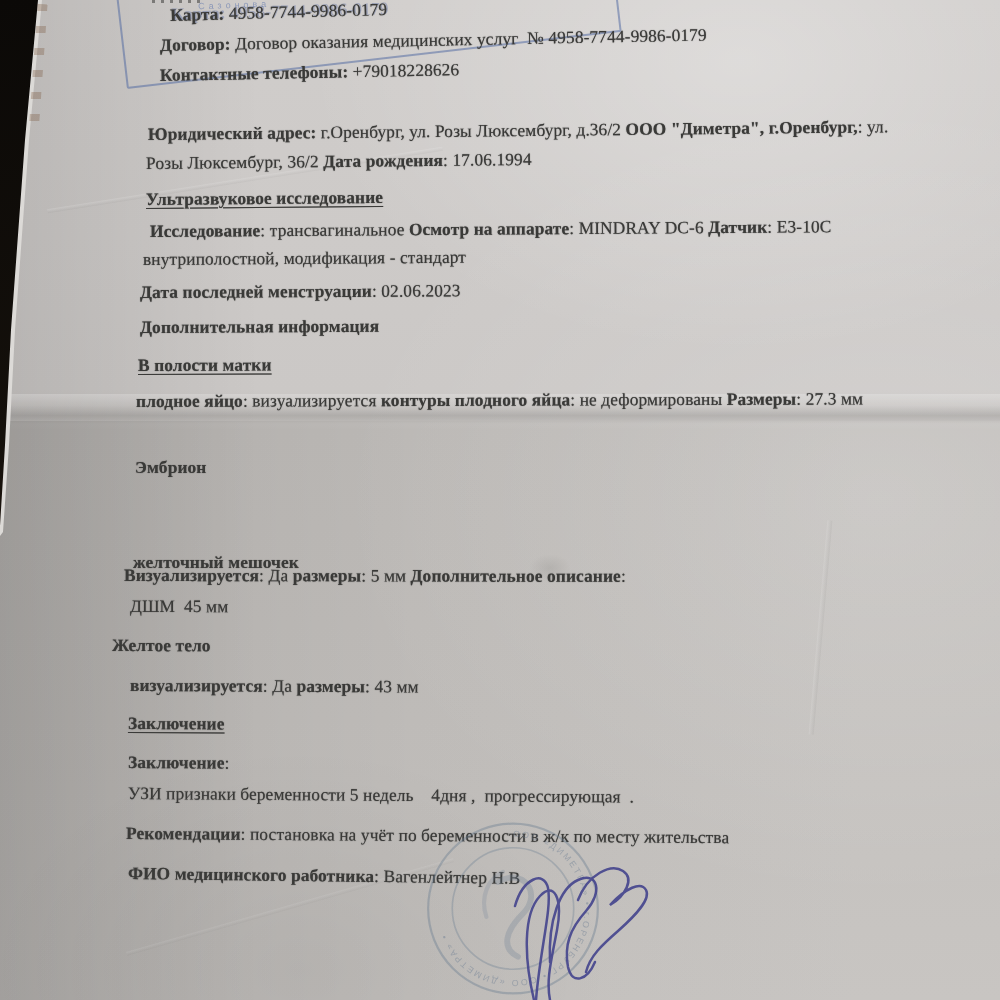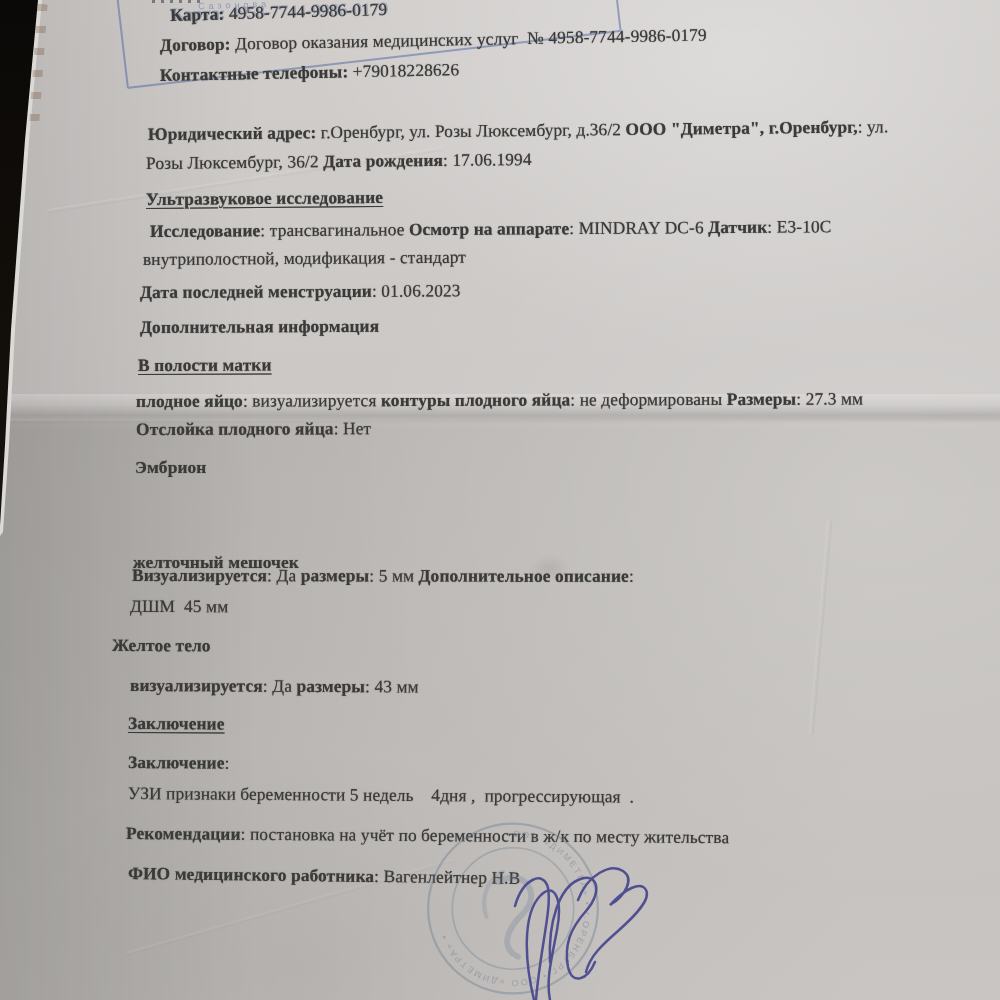--- a/index.html
+++ b/index.html
@@ -94,28 +94,27 @@
 
 <div class="textlayer">
   <p class="ln blueghost" style="top:5px;left:170px;--r:-1.6deg"><b>Карта: </b><span>4958-7744-9986-0179</span></p>
   <p class="ln" style="top:35px;left:160px;--r:-1.1deg"><b>Договор: </b><span>Договор оказания медицинских услуг  № 4958-7744-9986-0179</span></p>
   <p class="ln" style="top:65px;left:160px;--r:-1.1deg"><b>Контактные телефоны: </b><span>+79018228626</span></p>
   <p class="ln" style="top:124px;left:148px;--r:-0.6deg"><b>Юридический адрес: </b><span>г.Оренбург, ул. Розы Люксембург, д.36/2 </span><b>ООО "Диметра", г.Оренбург,</b><span>: ул.</span></p>
   <p class="ln" style="top:153px;left:146px;--r:-0.6deg"><span>Розы Люксембург, 36/2 </span><b>Дата рождения</b><span>: 17.06.1994</span></p>
   <p class="ln" style="top:189px;left:146px;--r:-0.5deg"><b class="u">Ультразвуковое исследование</b></p>
   <p class="ln" style="top:221px;left:150px;--r:-0.4deg"><b>Исследование</b><span>: трансвагинальное </span><b>Осмотр на аппарате</b><span>: MINDRAY DC-6 </span><b>Датчик</b><span>: E3-10C</span></p>
   <p class="ln" style="top:249px;left:143px;--r:-0.4deg"><span>внутриполостной, модификация - стандарт</span></p>
-  <p class="ln" style="top:282px;left:140px;--r:-0.3deg"><b>Дата последней менструации</b><span>: 01.06.2023</span></p>
+  <p class="ln" style="top:282px;left:140px;--r:-0.3deg"><b>Дата последней менструации</b><span>: 02.06.2023</span></p>
   <p class="ln" style="top:317px;left:140px;--r:-0.3deg"><b>Дополнительная информация</b></p>
   <p class="ln" style="top:355px;left:138px;--r:-0.2deg"><b class="u">В полости матки</b></p>
   <p class="ln" style="top:391px;left:136px;--r:-0.2deg"><b>плодное яйцо</b><span>: визуализируется </span><b>контуры плодного яйца</b><span>: не деформированы </span><b>Размеры</b><span>: 27.3 мм</span></p>
-  <p class="ln" style="top:419px;left:136px;--r:-0.2deg"><b>Отслойка плодного яйца</b><span>: Нет</span></p>
   <p class="ln" style="top:457px;left:135px;--r:0deg"><b>Эмбрион</b></p>
   <p class="ln" style="top:552px;left:133px;--r:0deg"><b>желточный мешочек</b></p>
-  <p class="ln" style="top:565px;left:132px;--r:0.1deg"><b>Визуализируется</b><span>: Да </span><b>размеры</b><span>: 5 мм </span><b>Дополнительное описание</b><span>:</span></p>
+  <p class="ln" style="top:565px;left:124px;--r:0.1deg"><b>Визуализируется</b><span>: Да </span><b>размеры</b><span>: 5 мм </span><b>Дополнительное описание</b><span>:</span></p>
   <p class="ln" style="top:596px;left:130px;--r:0.1deg"><span>ДШМ  45 мм</span></p>
   <p class="ln" style="top:635px;left:112px;--r:0.2deg"><b>Желтое тело</b></p>
   <p class="ln" style="top:675px;left:130px;--r:0.3deg"><b>визуализируется</b><span>: Да </span><b>размеры</b><span>: 43 мм</span></p>
   <p class="ln" style="top:713px;left:128px;--r:0.3deg"><b class="u">Заключение</b></p>
   <p class="ln" style="top:752px;left:128px;--r:0.4deg"><b>Заключение</b><span>:</span></p>
   <p class="ln" style="top:783px;left:128px;--r:0.4deg"><span>УЗИ признаки беременности 5 недель    4дня ,  прогрессирующая  .</span></p>
   <p class="ln" style="top:823px;left:126px;--r:0.4deg"><b>Рекомендации</b><span>: постановка на учёт по беременности в ж/к по месту жительства</span></p>
   <p class="ln" style="top:863px;left:128px;--r:0.7deg"><b>ФИО медицинского работника</b><span>: Вагенлейтнер Н.В</span></p>
 </div>
 

